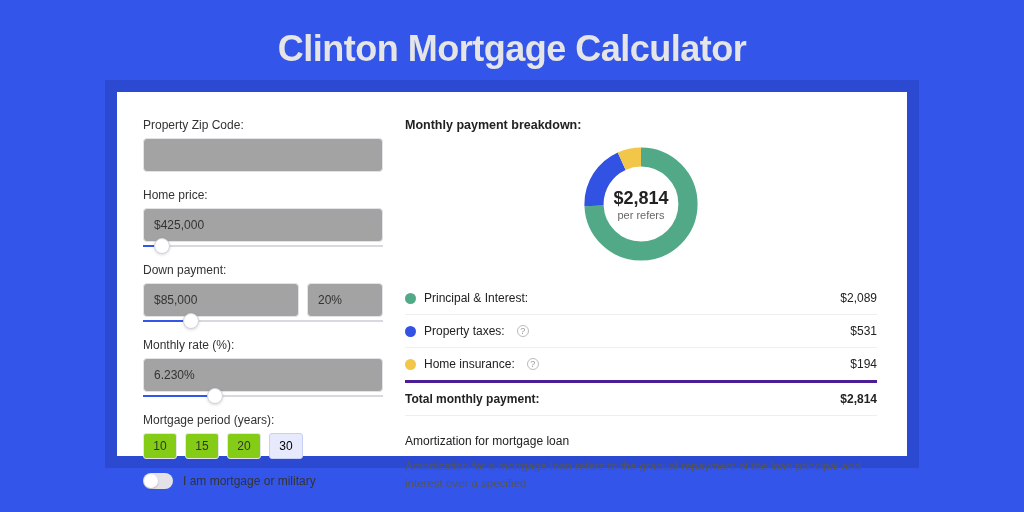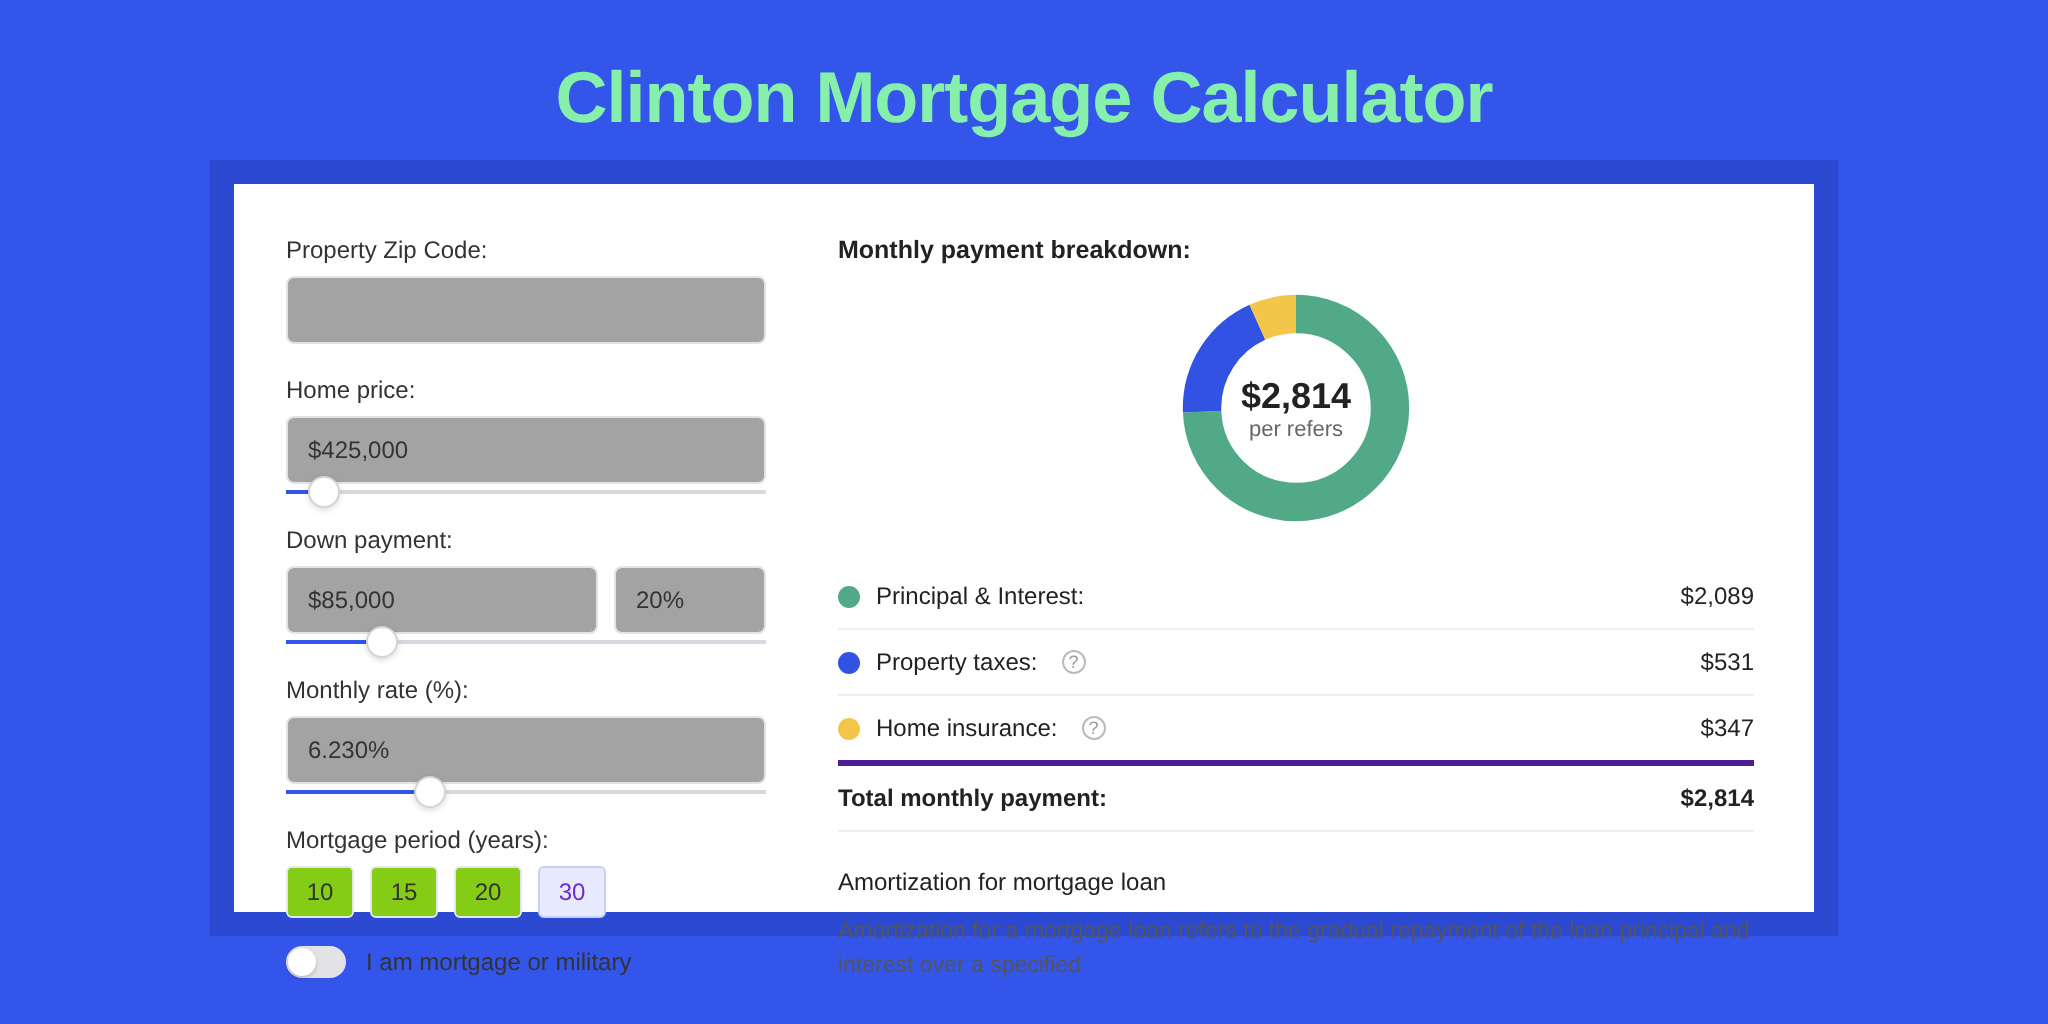--- a/index.html
+++ b/index.html
@@ -5,35 +5,35 @@
   * { box-sizing: border-box; margin: 0; padding: 0; }
   body {
     font-family: -apple-system, BlinkMacSystemFont, "Segoe UI", Helvetica, Arial, sans-serif;
     background: #3355e9;
     width: 1024px;
     height: 512px;
     overflow: hidden;
     color: #222;
   }
   .page-title {
-    color: #86efac;
+    color: #e5e5e5;
     font-size: 36px;
     font-weight: 700;
     text-align: center;
     padding: 28px 0 22px 0;
     letter-spacing: -0.5px;
   }
   .card {
     background: #fff;
     margin: 0 auto;
     width: 790px;
     height: 364px;
     padding: 26px 30px 10px 26px;
     display: flex;
-    gap: 36px;
+    gap: 22px;
     box-shadow: 0 0 0 12px rgba(0,0,40,0.12);
   }
   .left { width: 240px; flex: 0 0 240px; }
   .right { flex: 1; }
   .field-label {
     font-size: 12px;
     color: #333;
     margin-bottom: 6px;
   }
   .text-input {
@@ -72,21 +72,21 @@
     border: 1px solid #e5e6ea;
     border-radius: 3px;
     background: #84cc16;
     font-size: 12px;
     color: #333;
     display: inline-flex; align-items: center; justify-content: center;
     cursor: pointer;
   }
   .period-btn.selected {
     background: #e6eafc;
-    color: #6d28d9;
+    color: #000000;
     border-color: #c6d0f7;
     font-weight: 400;
   }
   .toggle-row { display: flex; align-items: center; gap: 10px; margin-top: 14px; }
   .toggle {
     width: 30px; height: 16px; border-radius: 999px;
     background: #e3e3e7; position: relative;
     cursor: pointer;
   }
   .toggle::after {
@@ -223,21 +223,21 @@
             <span class="help">?</span>
           </div>
           <span class="legend-val">$531</span>
         </div>
         <div class="legend-row">
           <div class="legend-left">
             <span class="dot" style="background: rgb(241, 198, 73);"></span>
             <span>Home insurance:</span>
             <span class="help">?</span>
           </div>
-          <span class="legend-val">$347</span>
+          <span class="legend-val">$194</span>
         </div>
       </div>
 
     <div class="total-row">
       <span>Total monthly payment:</span>
       <span>$2,814</span>
     </div>
 
     <div class="amort">
       <h4>Amortization for mortgage loan</h4>

